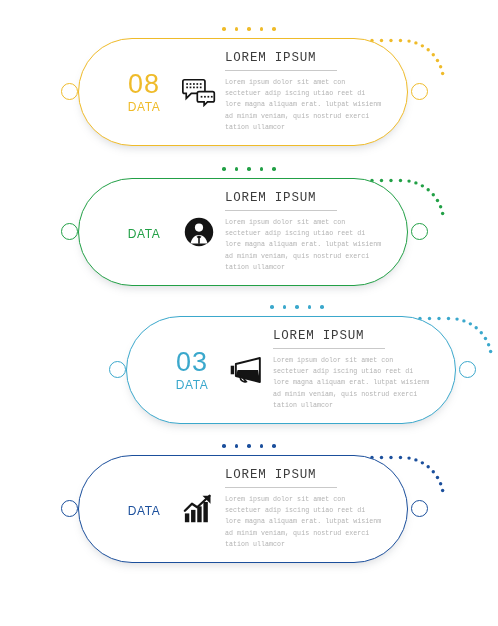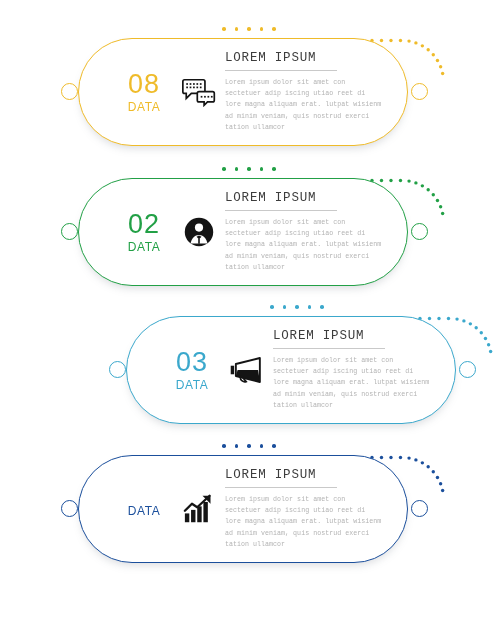--- a/index.html
+++ b/index.html
@@ -252,21 +252,20 @@
         <circle cx="433.28" cy="32.73" r="1.7" fill="#22A046"></circle>
         <circle cx="437.46" cy="38.44" r="1.7" fill="#22A046"></circle>
         <circle cx="440.61" cy="44.78" r="1.7" fill="#22A046"></circle>
         <circle cx="442.63" cy="51.56" r="1.7" fill="#22A046"></circle>
       </svg>
 
     <div class="card">
       <div class="card-inner">
 
         <div class="numblock">
-          <span class="num">02</span>
           <span class="datalabel">DATA</span>
         </div>
 
         <div class="iconbox">
           <svg viewBox="0 0 36 36" width="32" height="32" aria-hidden="true">
         <circle cx="18" cy="18" r="16" fill="#141414"></circle>
         <circle cx="18" cy="13" r="4.6" fill="#ffffff"></circle>
         <path d="M8.5 31 C9.6 25.2 13.4 21.4 18 21.4 C22.6 21.4 26.4 25.2 27.5 31 Z" fill="#ffffff"></path>
         <path d="M18 21.8 L15.2 23.4 L18 26.2 L20.8 23.4 Z" fill="#141414"></path>
         <rect x="17.1" y="25.4" width="1.8" height="5.8" fill="#141414"></rect>

